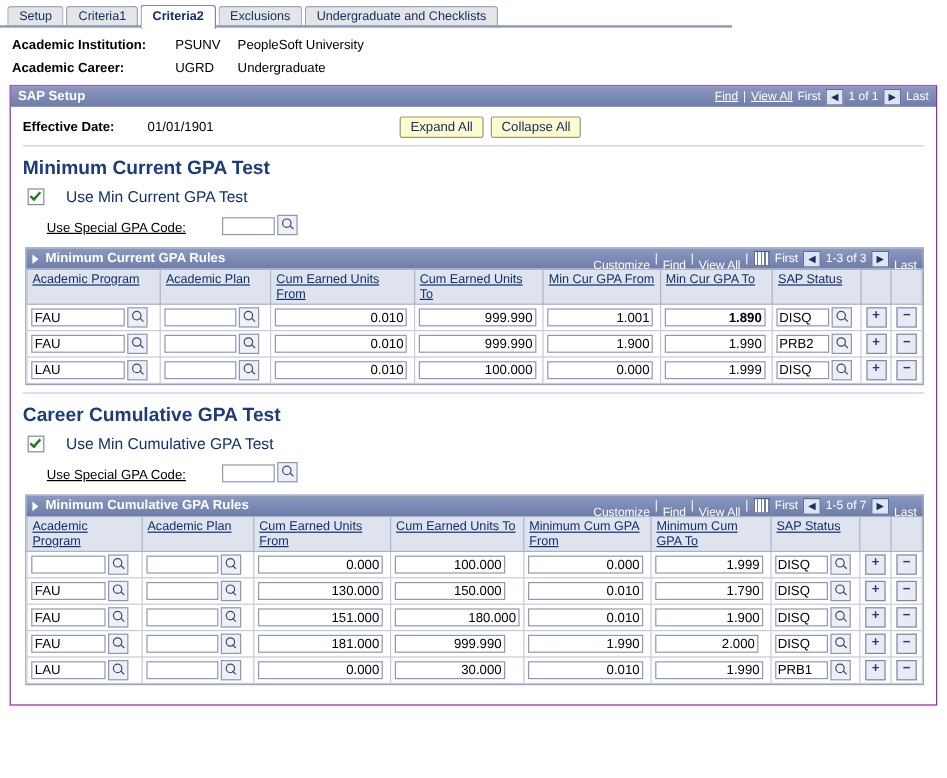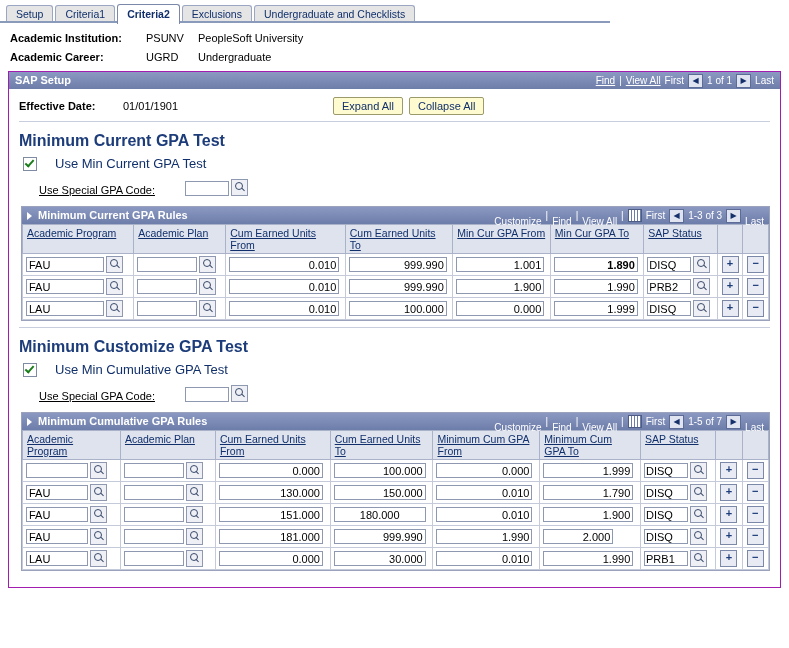--- a/index.html
+++ b/index.html
@@ -543,21 +543,21 @@
                 </td>
               <td class="btncell"><span class="plusminus">+</span></td>
               <td class="btncell"><span class="plusminus">−</span></td>
             </tr>
           </tbody>
         </table>
       </div>
 
       <hr class="hr">
 
-      <div class="sect-title">Minimum Customize GPA Test</div>
+      <div class="sect-title">Career Cumulative GPA Test</div>
 
       <div class="chk-row">
         <span class="chk checked"></span>
         <span class="chk-label">Use Min Cumulative GPA Test</span>
       </div>
 
       <div class="gpa-code-row">
         <span class="gpa-code-label">Use Special GPA Code:</span>
         <input class="txt" style="width: 44px;" value="">
         <span class="lookup"></span>
@@ -659,21 +659,21 @@
                     <span class="lookup"></span>
                   </span>
                 </td>
               <td class="cellflex">
                   <span class="cell-inner">
                     <input class="txt" style="width: 60px;" value="">
                     <span class="lookup"></span>
                   </span>
                 </td>
               <td><input class="txt num" style="width: 104px;" value="151.000"></td>
-              <td><input class="txt num" style="width: 92px; text-align: center;" value="180.000"></td>
+              <td><input class="txt num" style="width: 104px;" value="180.000"></td>
               <td><input class="txt num" style="width: 96px;" value="0.010"></td>
               <td><input class="txt num" style="width: 90px;" value="1.900"></td>
               <td class="cellflex">
                   <span class="cell-inner">
                     <input class="sap-sel" value="DISQ" style="">
                     <span class="lookup"></span>
                   </span>
                 </td>
               <td class="btncell"><span class="plusminus">+</span></td>
               <td class="btncell"><span class="plusminus">−</span></td>
@@ -687,21 +687,21 @@
                 </td>
               <td class="cellflex">
                   <span class="cell-inner">
                     <input class="txt" style="width: 60px;" value="">
                     <span class="lookup"></span>
                   </span>
                 </td>
               <td><input class="txt num" style="width: 104px;" value="181.000"></td>
               <td><input class="txt num" style="width: 92px;" value="999.990"></td>
               <td><input class="txt num" style="width: 96px;" value="1.990"></td>
-              <td><input class="txt num" style="width: 70px;" value="2.000"></td>
+              <td><input class="txt num" style="width: 86px;" value="2.000"></td>
               <td class="cellflex">
                   <span class="cell-inner">
                     <input class="sap-sel" value="DISQ" style="">
                     <span class="lookup"></span>
                   </span>
                 </td>
               <td class="btncell"><span class="plusminus">+</span></td>
               <td class="btncell"><span class="plusminus">−</span></td>
             </tr>
             <tr>

